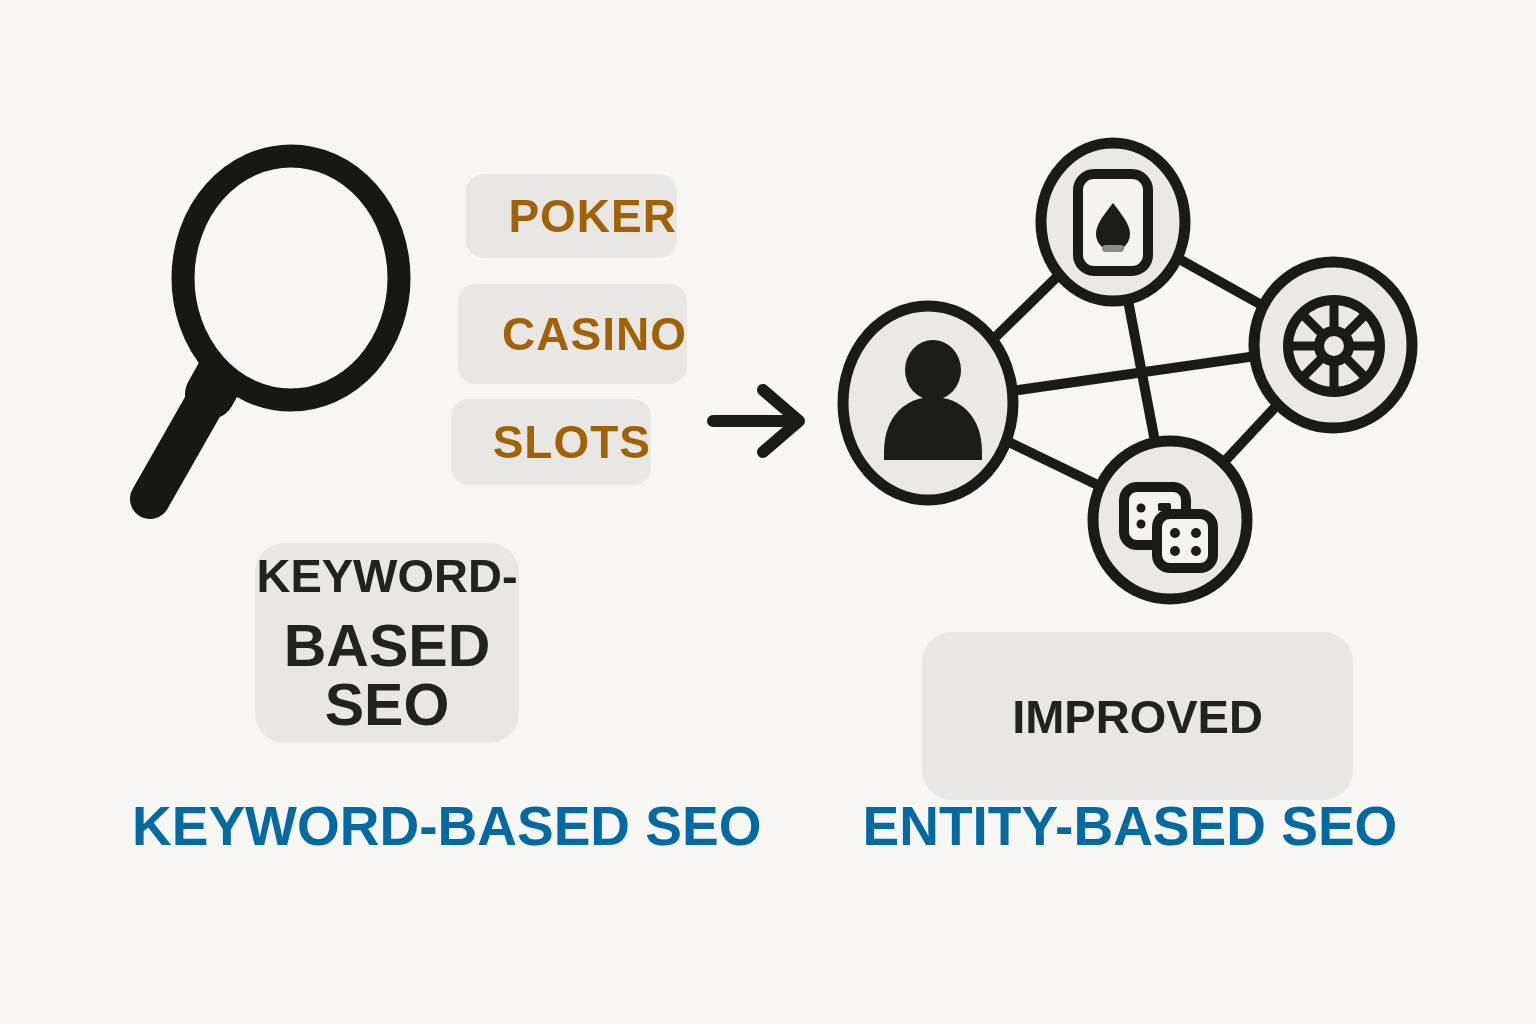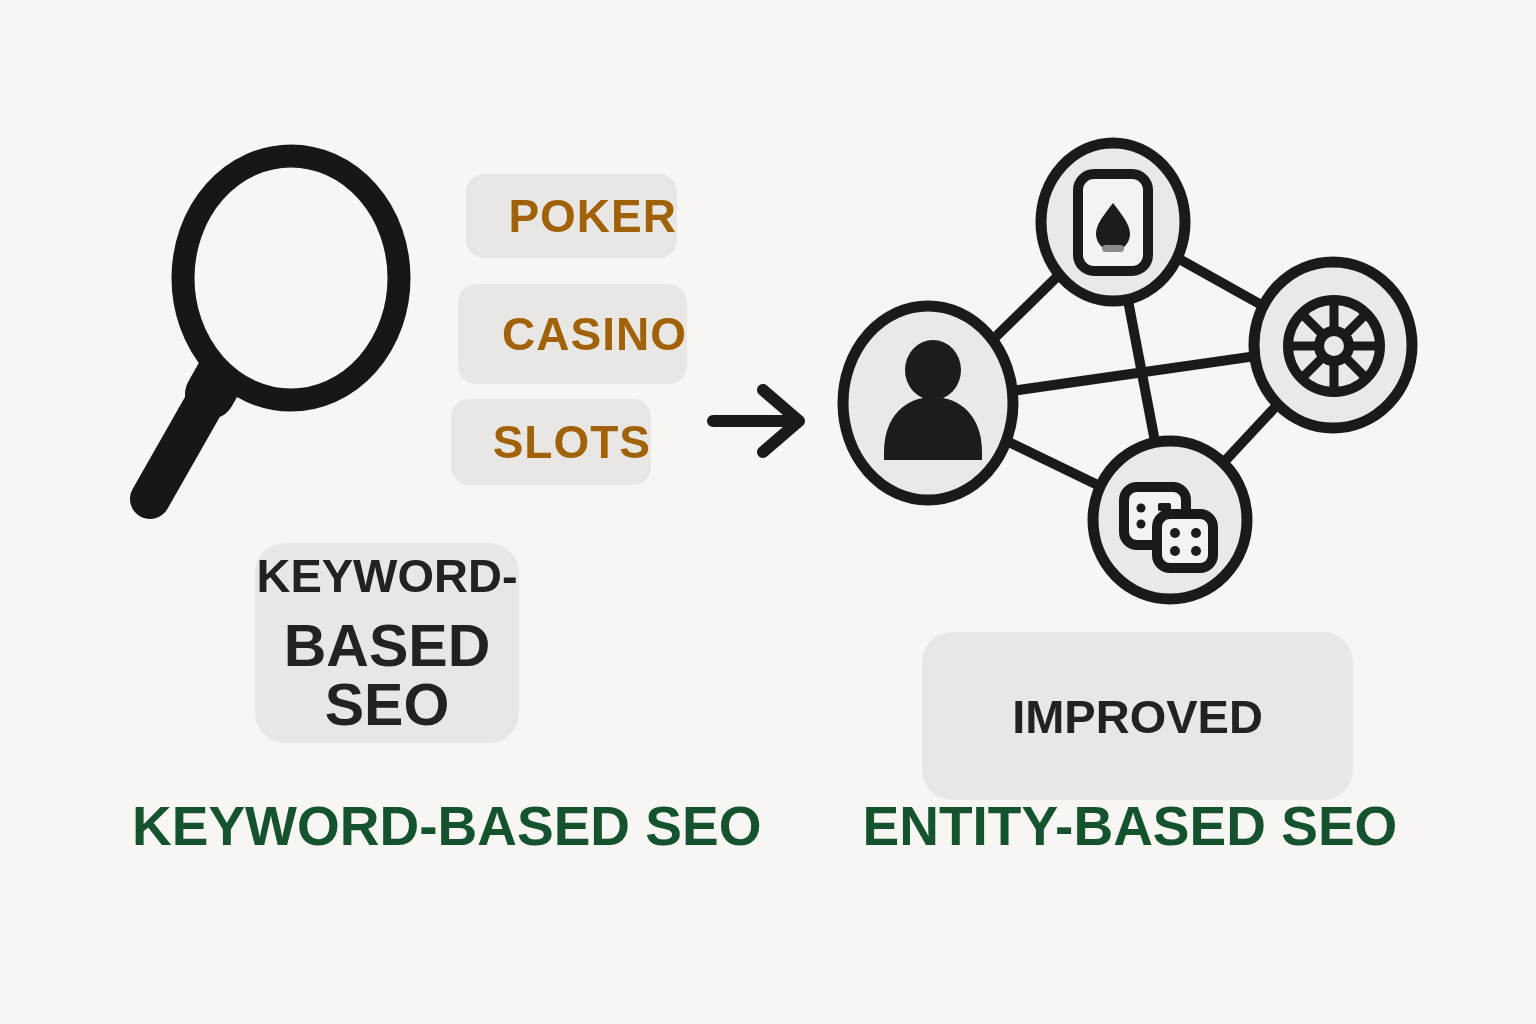--- a/index.html
+++ b/index.html
@@ -30,21 +30,21 @@
     color:#222220;font-weight:700;text-align:center;
   }
   .keyword-box{left:227px;top:543px;width:264px;height:200px;margin-left:28px;}
   .keyword-box .l1{font-size:47px;line-height:1.0;}
   .keyword-box .l2{font-size:59px;line-height:1.0;margin-top:18px;}
   .improved-box{left:922px;top:632px;width:431px;height:168px;}
   .improved-box .l1{font-size:47px;line-height:1.0;}
   .improved-box .l2{font-size:40px;line-height:1.0;margin-top:16px;letter-spacing:0.5px;}
   .caption{
     position:absolute;top:794px;width:600px;
-    color:#14532d;font-weight:700;font-size:55px;
+    color:#0369a1;font-weight:700;font-size:55px;
     text-align:center;white-space:nowrap;
   }
   .caption-left{left:132px;}
   .caption-right{left:830px;}
 </style>
 </head>
 <body>
 
 <div class="stage">
 

